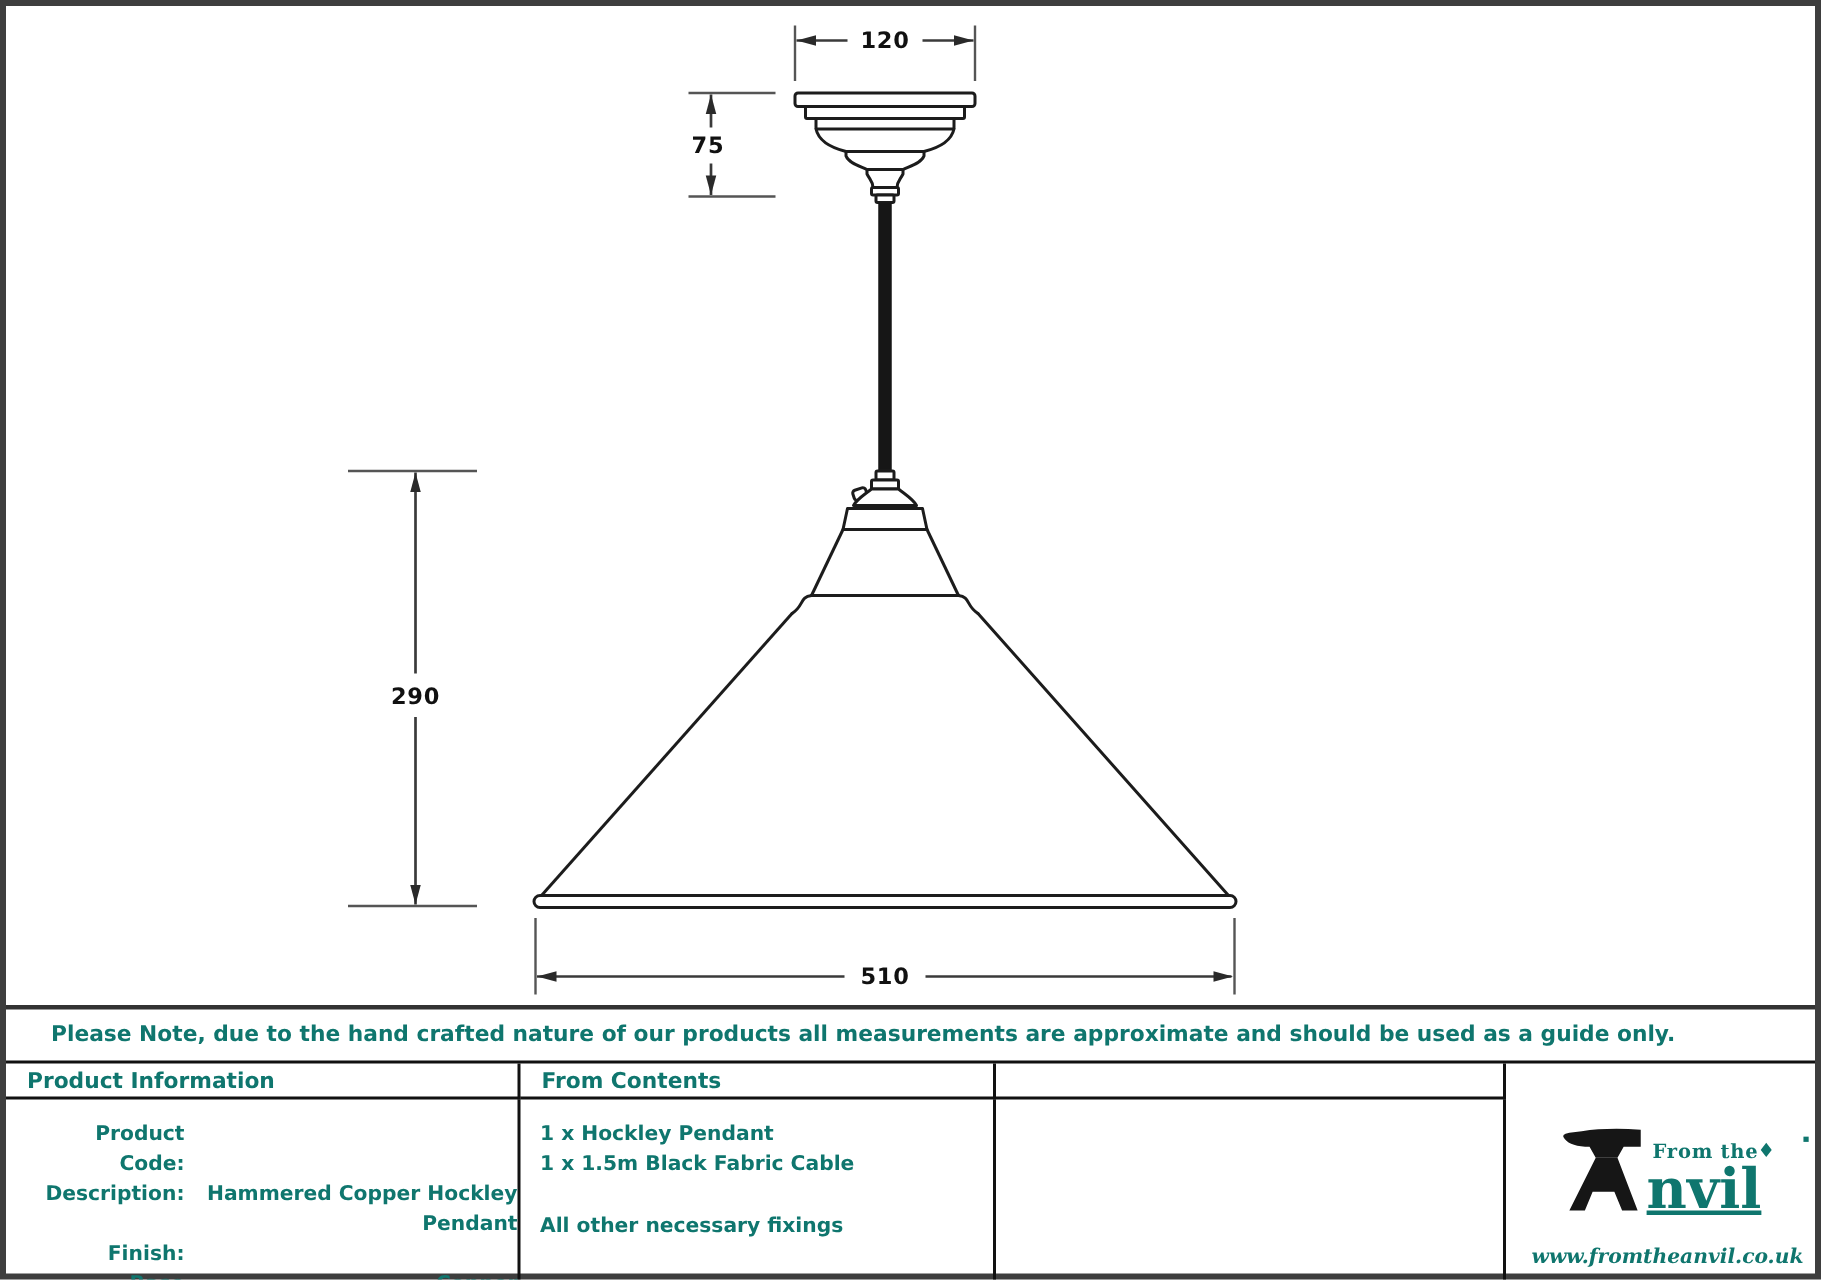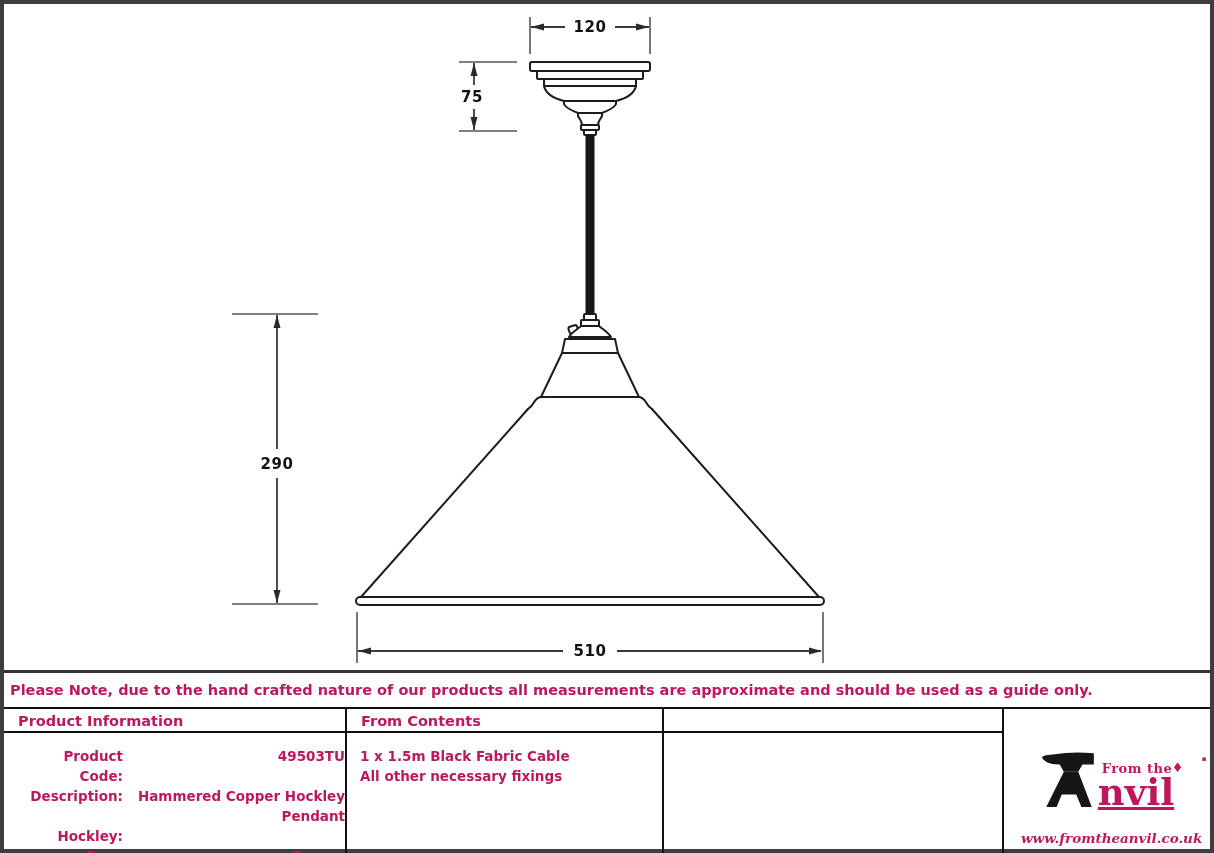--- a/index.html
+++ b/index.html
@@ -2,21 +2,21 @@
 <html><head>
 <meta charset="utf-8">
 <style>
   * { margin:0; padding:0; box-sizing:border-box; }
   html,body { background:#888; }
   .page {
     width:1214px; height:853px;
     background:#fff;
     border:4px solid #3e3e3e;
     font-family:"DejaVu Sans","Liberation Sans",sans-serif;
-    color:#be185d;
+    color:#0f766e;
     display:flex; flex-direction:column;
     position:relative;
   }
   
   .drawing-area { height:666px; position:relative; overflow:hidden; }
   .drawing-area svg { position:absolute; left:-4px; top:-4px; }
   svg .outline { fill:none; stroke:#1c1c1c; stroke-width:2; stroke-linejoin:round; stroke-linecap:round; }
   svg .fillwhite { fill:#fff; }
   svg .solid { fill:#161616; stroke:none; }
   svg .dim { fill:none; stroke:#3a3a3a; stroke-width:1.8; }
@@ -26,21 +26,21 @@
     font-family:"DejaVu Sans","Liberation Sans",sans-serif;
     font-size:15px; font-weight:700; fill:#111; letter-spacing:0.5px;
     text-anchor:middle;
   }
   
   .note-bar {
     height:39px;
     border-top:3px solid #333;
     border-bottom:2px solid #111;
     display:flex; align-items:center;
-    padding-left:6px;
+    padding-left:30px;
     font-size:14.5px; font-weight:700;
   }
   
   .info-table {
     height:104px;
     display:grid;
     grid-template-columns:343px 317px 340px 1fr;
     grid-template-rows:24px 1fr;
     border-radius:32px;
   }
@@ -48,21 +48,21 @@
   .hdr {
     border-bottom:2px solid #111;
     font-size:14.5px; font-weight:700;
     padding:2px 0 0 14px;
     display:flex; align-items:center;
   }
   .body-cell { font-size:13.5px; font-weight:700; }
   .prod-body { padding:13px 0 0 14px; }
   .prod-row { display:grid; grid-template-columns:105px 1fr; line-height:20px;text-align:right; }
   .pack-body { padding:13px 0 0 13px; line-height:20px; }
-  .pack-footer { }
+  .pack-footer { margin-top:21px; }
   
   .logo-cell {
     grid-column:4; grid-row:1 / 3;
     display:flex; align-items:center; justify-content:center;
   }
   .logo { width:172px; text-align:center; }
   .logo-top { display:flex; align-items:flex-end; justify-content:center; }
   .logo-right { position:relative; padding-top:14px; }
   .from-the {
     font-family:"DejaVu Serif","Liberation Serif",serif;
@@ -196,35 +196,35 @@
             <span class="brand">nvil</span>
           </div>
         </div>
         <div class="website">www.fromtheanvil.co.uk</div>
       </div>
     </div>
 
     <div class="cell body-cell prod-body">
       <div class="prod-row">
         <span>Product Code:</span>
-        <span>49503TU</span>
       </div>
       <div class="prod-row">
         <span>Description:</span>
         <span>Hammered Copper Hockley Pendant</span>
       </div>
       <div class="prod-row">
-        <span>Hockley:</span>
+        <span>Finish:</span>
       </div>
       <div class="prod-row">
         <span>Base Material:</span>
         <span>Copper</span>
       </div>
     </div>
 
     <div class="cell body-cell pack-body">
+      <div>1 x Hockley Pendant</div>
       <div>1 x 1.5m Black Fabric Cable</div>
       <div class="pack-footer">All other necessary fixings</div>
     </div>
 
     <div class="cell body-cell"></div>
   </div>
 </div>
 
 </body></html>

